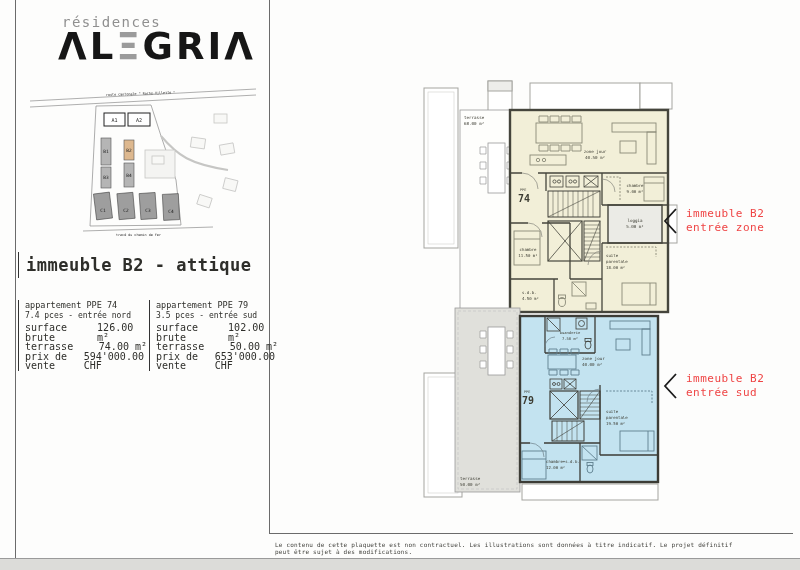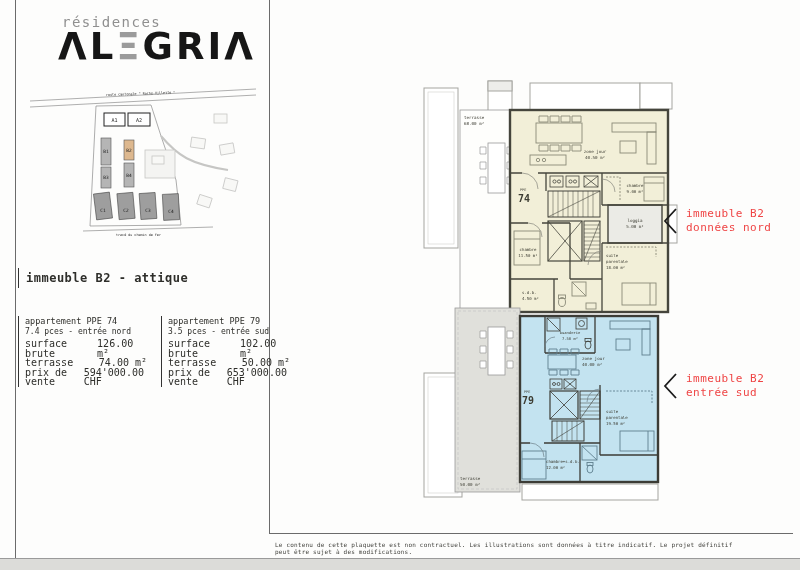--- a/index.html
+++ b/index.html
@@ -11,24 +11,24 @@
   .bottom-strip{position:absolute;left:0;top:558px;width:800px;height:12px;background:#dcdcd9;border-top:1px solid #9a9a9a;}
 
   .logo{position:absolute;left:58px;top:14px;}
   .logo-sub{color:#8f8f8f;font-size:14px;letter-spacing:1.5px;margin-left:4px;}
   .logo-main{font-family:"DejaVu Sans","Liberation Sans",sans-serif;font-weight:bold;
              font-size:37px;letter-spacing:3px;color:#161616;line-height:1.0;margin-top:-2px;}
   .logo-main .e{color:#9b9b9b;}
 
   .sitemap{position:absolute;left:28px;top:84px;}
 
-  .section-title{position:absolute;left:18px;top:268px;border-left:1.5px solid #333;
-                 padding:3px 0 3px 7px;font-size:12px;font-weight:bold;letter-spacing:0.5px;}
-
-  .apts{position:absolute;left:18px;top:316px;display:flex;gap:14px;}
+  .section-title{position:absolute;left:18px;top:252px;border-left:1.5px solid #333;
+                 padding:3px 0 3px 7px;font-size:17px;font-weight:bold;letter-spacing:0.5px;}
+
+  .apts{position:absolute;left:18px;top:300px;display:flex;gap:2px;}
   .apt{border-left:1px solid #333;padding-left:6px;width:122px;}
   .apt-name{font-size:8.5px;line-height:11px;}
   .apt-pces{font-size:8px;line-height:10px;margin-bottom:2px;}
   .apt-row{display:flex;justify-content:space-between;font-size:10px;line-height:9.5px;}
 
   .plan{position:absolute;left:410px;top:55px;}
   .plan text{font-family:"DejaVu Sans Mono","Liberation Mono",monospace;fill:#3c3c32;}
   .sitemap text{font-family:"DejaVu Sans Mono","Liberation Mono",monospace;fill:#222;}
 
   .annotation{position:absolute;display:flex;align-items:center;gap:8px;color:#ef4444;}
@@ -322,21 +322,21 @@
       <text x="112" y="349" font-size="10" font-weight="bold">79</text>
     </g>
   </svg>
 
   <div class="annotation ann-nord">
     <svg width="15" height="30" viewBox="0 0 15 30">
       <polyline points="13,3 2,15 13,27" fill="none" stroke="#1c1c1c" stroke-width="1.8"></polyline>
     </svg>
     <div class="lines">
       <div>immeuble B2</div>
-      <div>données nord</div>
+      <div>entrée zone</div>
     </div>
   </div>
   <div class="annotation ann-sud">
     <svg width="15" height="30" viewBox="0 0 15 30">
       <polyline points="13,3 2,15 13,27" fill="none" stroke="#1c1c1c" stroke-width="1.8"></polyline>
     </svg>
     <div class="lines">
       <div>immeuble B2</div>
       <div>entrée sud</div>
     </div>

